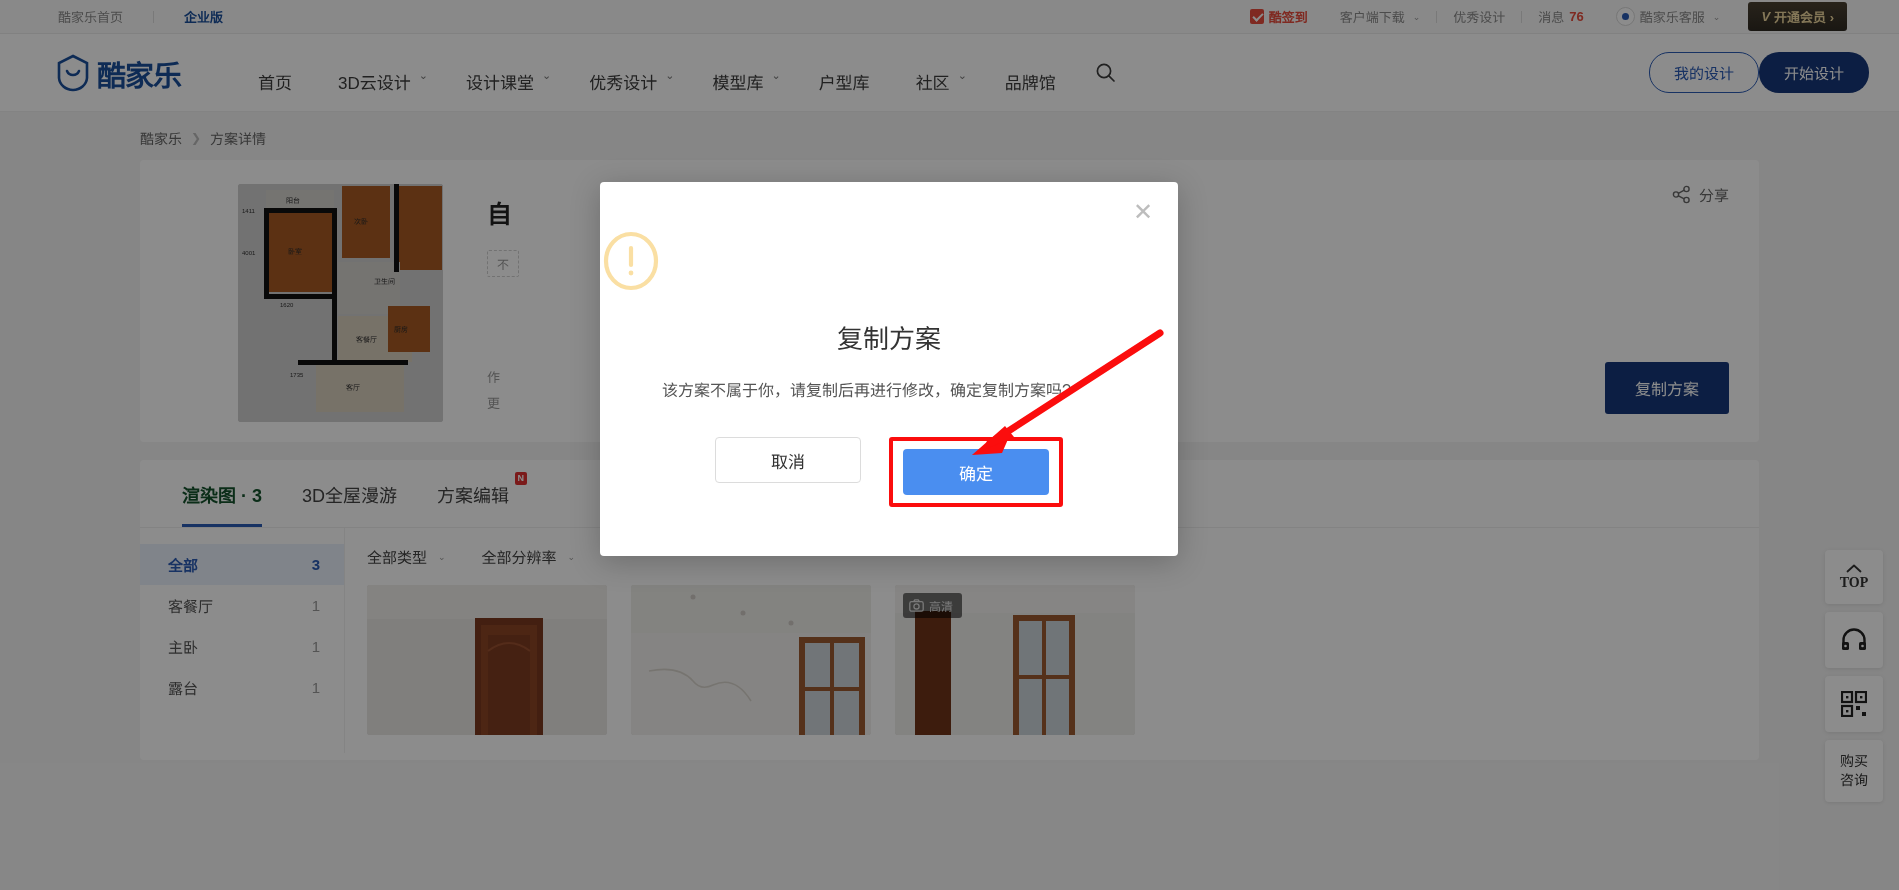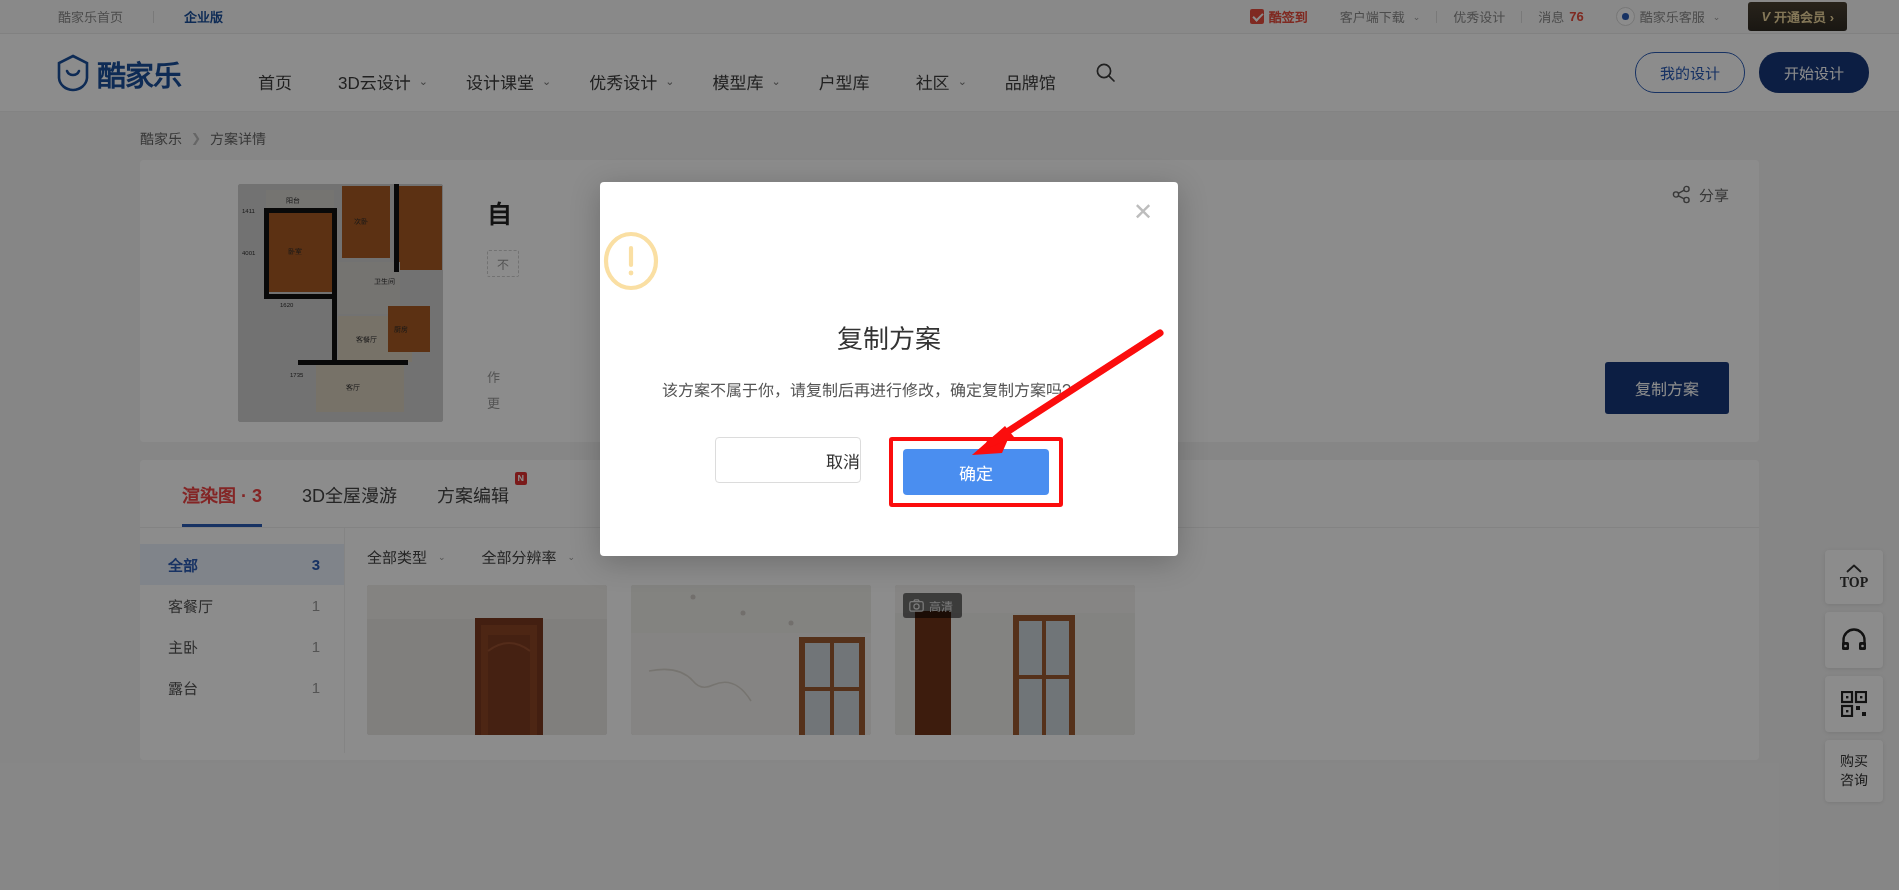--- a/index.html
+++ b/index.html
@@ -70,25 +70,25 @@
     position: relative; z-index: 3;
   }
   .logo { display:flex; align-items:center; gap: 7px; cursor: pointer; }
   .logo-mark {
     width: 34px; height: 38px;
   }
   .logo-text { font-size: 29px; font-weight: 700; color: #1a4f9c; letter-spacing: -1px; }
   .navlinks { display:flex; align-items:center; margin-left: 58px; }
   .navlink {
     font-size: 17px; color: #3c3c3c; padding: 0 19px;
-    display:flex; align-items:center; gap:5px; cursor:pointer; white-space: nowrap; margin-top: 17px;
+    display:flex; gap:5px; cursor:pointer; white-space: nowrap; margin-top: 17px;
   }
   .navlink .caret { font-size: 11px; color:#7a7a7a; }
   .nav-search { margin-left: 12px; cursor:pointer; display:flex; align-items:center;}
-  .nav-right { margin-left: auto; display:flex; align-items:center; gap: 14px; justify-content: space-between; }
+  .nav-right { margin-left: auto; display:flex; align-items:center; gap: 0; justify-content: space-between; }
   .btn-outline {
     border: 1px solid #2a5bb5; color: #2a5bb5; background: #fff;
     border-radius: 20px; padding: 9px 24px; font-size: 15px; cursor: pointer;
   }
   .btn-solid {
     background: #17387a; color: #fff; border: none;
     border-radius: 20px; padding: 10px 25px; font-size: 15px; cursor: pointer;
   }
 
   
@@ -141,21 +141,21 @@
     min-height: 300px;
   }
   .tabs {
     display:flex; align-items:center; height: 68px;
     border-bottom: 1px solid #eee; padding-left: 22px;
   }
   .tab {
     position:relative; font-size: 18px; color:#444; padding: 0 20px;
     height: 100%; display:flex; align-items:center; cursor:pointer;
   }
-  .tab.active { color:#ef4444; font-weight: 700; }
+  .tab.active { color:#14532d; font-weight: 700; }
   .tab.active::after {
     content:""; position:absolute; left: 20px; right: 20px; bottom: 0;
     height: 3px; background: #2a5bb5;
   }
   .tab-badge {
     position:absolute; top: 12px; right: 2px;
     background:#e03131; color:#fff; font-size:9px; font-weight:700;
     padding: 1px 3px; border-radius:2px; line-height:11px;
   }
   .tabs-body { display:flex; }
@@ -210,21 +210,21 @@
   .modal-title {
     text-align:center; font-size: 26px; color:#333; margin-top: 22px; font-weight: 400;
   }
   .modal-text {
     margin: 22px 62px 0; font-size: 16px; color:#555; line-height: 28px; text-align:left;
   }
   .modal-btns { display:flex; justify-content:center; gap: 28px; margin-top: 32px; }
   .m-btn {
     width: 146px; height: 46px; border-radius: 4px; font-size: 17px; cursor:pointer;
   }
-  .m-cancel { background:#fff; border: 1px solid #dcdcdc; color:#333;text-align:right; }
+  .m-cancel { background:#fff; border: 1px solid #dcdcdc; color:#333; }
   .m-ok { background:#4a8ef0; border:none; color:#fff; }
   .ok-wrap {
     position: relative; padding: 8px 10px;
     border: 4px solid #fb0d0d; border-radius: 3px;
   }
 
   
   #arrow { position:absolute; left: 950px; top: 325px; z-index: 70; pointer-events:none; }
 </style>
 </head>

